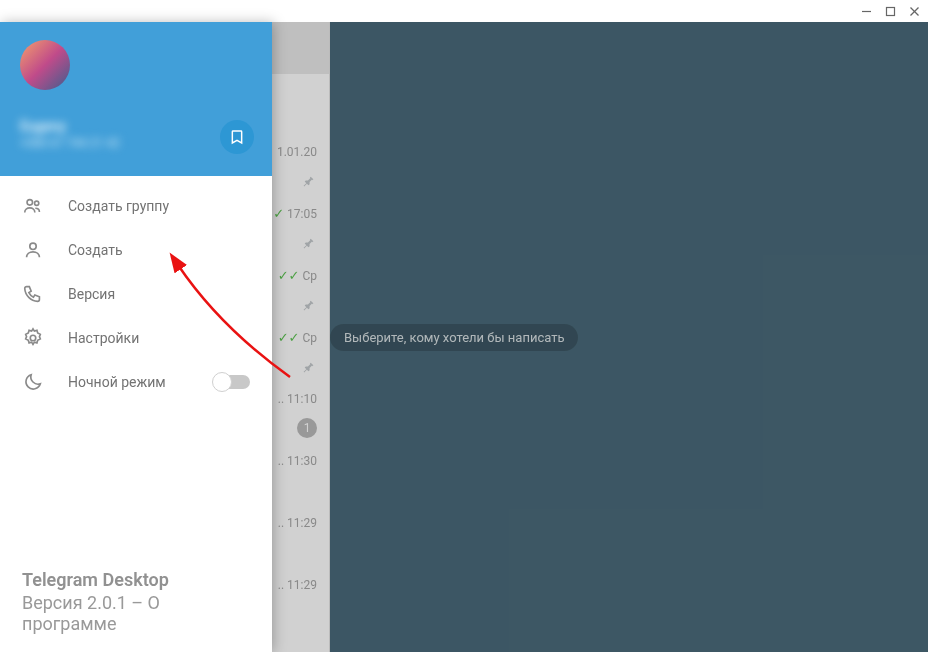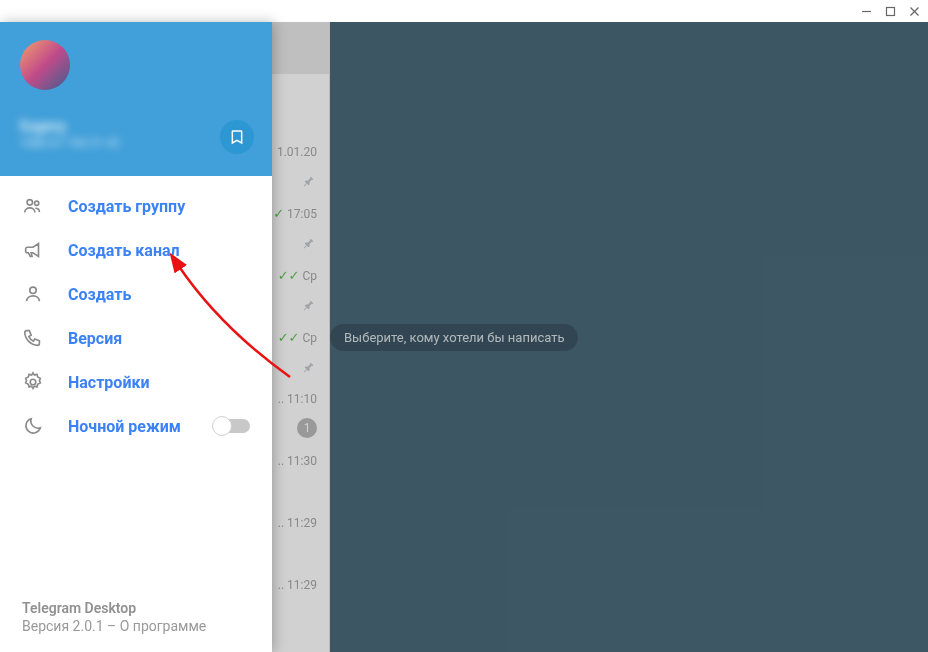--- a/index.html
+++ b/index.html
@@ -30,26 +30,26 @@
     .drawer-header { height: 154px; background: #419fd9; padding: 18px 20px 14px; position: relative; color: #fff; }
     .drawer-avatar { width: 50px; height: 50px; border-radius: 50%; background: linear-gradient(135deg, #f5a06b 0%, #c04b8a 50%, #3b5e8e 100%); }
     .drawer-user { margin-top: 28px; filter: blur(4px); }
     .drawer-username { font-size: 14px; font-weight: 600; color: #e8f4fb; }
     .drawer-phone { font-size: 12px; color: #cde9f7; margin-top: 2px; }
     .saved-btn { position: absolute; right: 18px; bottom: 22px; width: 34px; height: 34px; background: #2d97d4; border-radius: 50%; display: flex; align-items: center; justify-content: center; }
     
     .drawer-menu { flex: 1; padding: 8px 0; }
     .menu-item { height: 44px; display: flex; align-items: center; padding: 0 22px; cursor: pointer; gap: 24px; }
     .menu-icon { width: 22px; height: 22px; display: flex; align-items: center; justify-content: center; color: #8a8a8a; }
-    .menu-label { font-size: 16px; color: #3b82f6; font-weight: 700; }
+    .menu-label { font-size: 14px; color: #737373; font-weight: 400; }
     .menu-toggle { margin-left: auto; }
     .toggle { width: 36px; height: 14px; background: #c8c8c8; border-radius: 7px; position: relative; }
     .toggle::after { content: ''; width: 18px; height: 18px; background: #fff; border: 1px solid #d0d0d0; border-radius: 50%; position: absolute; top: -3px; left: -2px; }
     
-    .drawer-footer { padding: 14px 22px 18px; font-size: 14px; color: #999; }
+    .drawer-footer { padding: 14px 22px 18px; font-size: 18px; color: #999; }
     .drawer-footer .app-name { font-weight: 600; color: #919191; }
     .drawer-footer .version { margin-top: 2px; }
     
     .arrow { position: absolute; z-index: 20; pointer-events: none; }
     
     svg { display: block; }
   </style>
 </head>
 <body>
 
@@ -170,28 +170,20 @@
       <div class="menu-item">
         <div class="menu-icon">
           <svg width="22" height="22" viewBox="0 0 24 24" fill="none" stroke="currentColor" stroke-width="1.8">
               <circle cx="8.5" cy="8" r="3"></circle>
               <circle cx="16" cy="9" r="2.3"></circle>
               <path d="M3 19c0-3 2.5-5 5.5-5s5.5 2 5.5 5"></path>
               <path d="M14.5 14.5c2.5 0 4.5 1.5 4.5 4"></path>
             </svg>
         </div>
         <span class="menu-label">Создать группу</span>
-      </div>
-      <div class="menu-item">
-        <div class="menu-icon">
-          <svg width="22" height="22" viewBox="0 0 24 24" fill="none" stroke="currentColor" stroke-width="1.8">
-              <path d="M4 11v2a2 2 0 0 0 2 2h1l2 4h2l-1-4h2l6 4V5l-6 4H6a2 2 0 0 0-2 2z"></path>
-            </svg>
-        </div>
-        <span class="menu-label">Создать канал</span>
       </div>
       <div class="menu-item">
         <div class="menu-icon">
           <svg width="22" height="22" viewBox="0 0 24 24" fill="none" stroke="currentColor" stroke-width="1.8">
               <circle cx="12" cy="8" r="3.5"></circle>
               <path d="M5 20c0-3.5 3-6 7-6s7 2.5 7 6"></path>
             </svg>
         </div>
         <span class="menu-label">Создать</span>
       </div>

